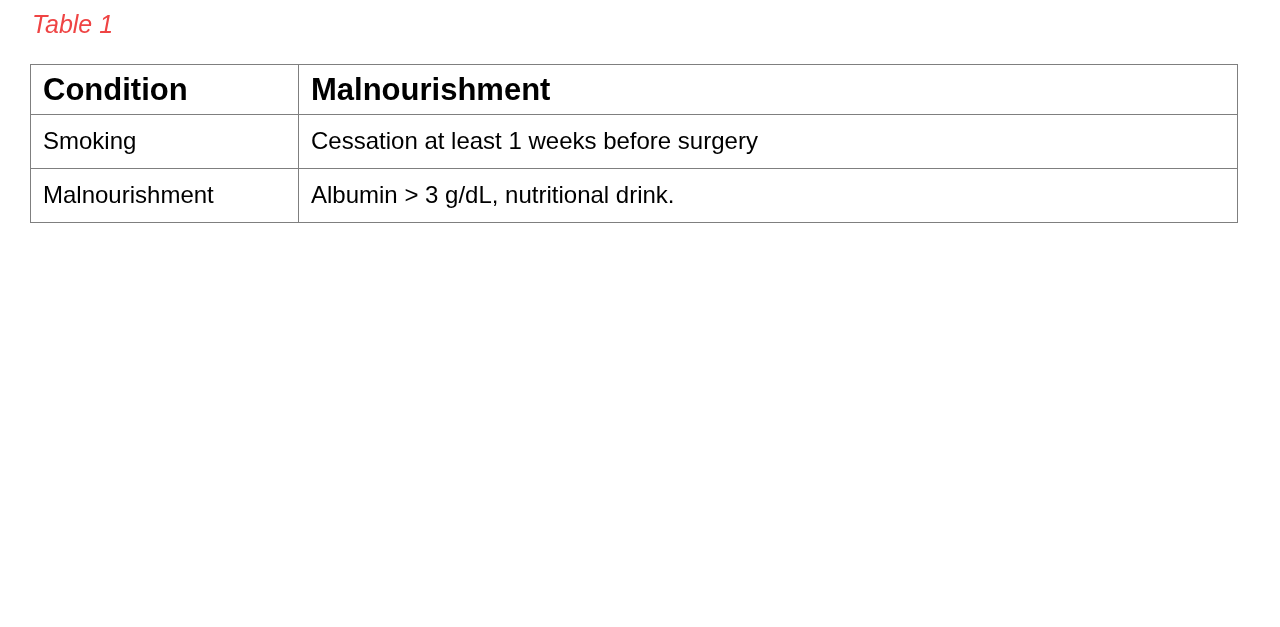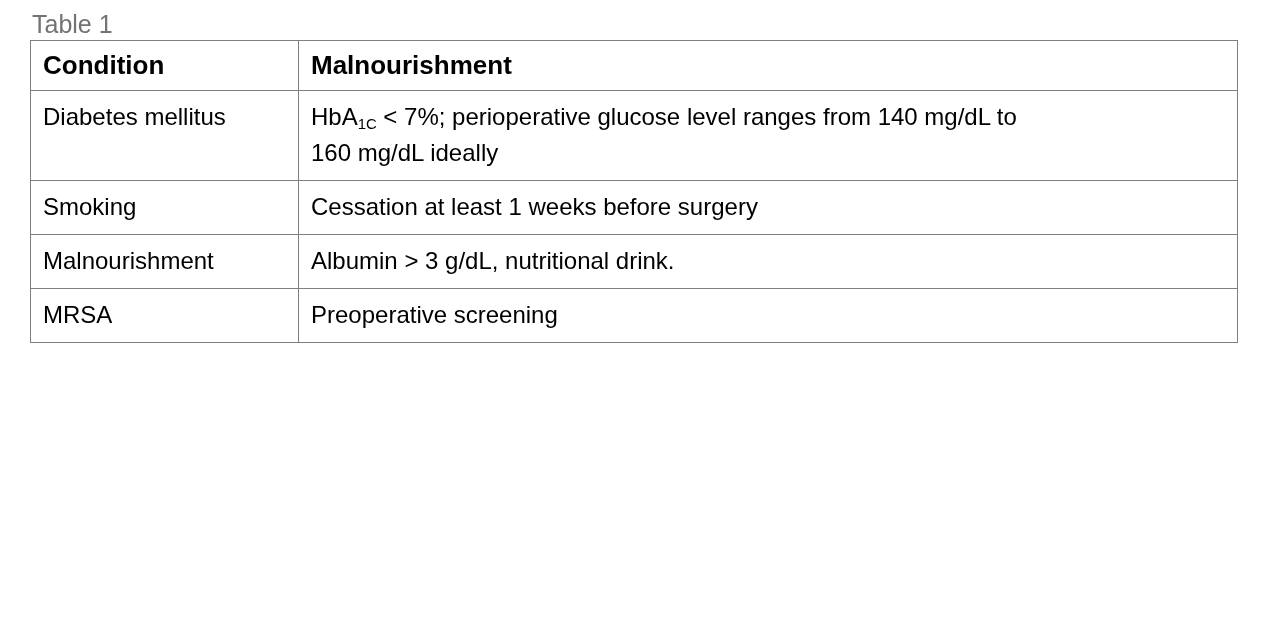--- a/index.html
+++ b/index.html
@@ -12,43 +12,44 @@
   }
   body {
     font-family: "Liberation Sans", sans-serif;
     color: #000000;
     -webkit-font-smoothing: antialiased;
   }
   .page {
     padding: 8px 0 0 30px;
   }
   .caption {
+    font-style: italic;
     font-size: 25px;
     line-height: 32px;
-    color: #737373;
-    margin: 0 0 0 2px;
+    color: #ef4444;
+    margin: 0 0 24px 2px;
   }
   table.doc-table {
     border-collapse: collapse;
     width: 1207px;
     table-layout: fixed;
   }
   table.doc-table th,
   table.doc-table td {
     border: 1.5px solid #7f7f7f;
     vertical-align: top;
     text-align: left;
     font-size: 24px;
     padding: 8px 12px 9px 12px;
     line-height: 36px;
     word-wrap: break-word;
   }
   table.doc-table th {
     font-weight: bold;
-    font-size: 26px;
+    font-size: 31px;
     line-height: 33px;
     padding: 8px 12px;
   }
   table.doc-table td {
     font-weight: normal;
   }
   sub, sup {
     font-size: 0.62em;
     line-height: 0;
   }
@@ -67,30 +68,22 @@
       <col style="width:939px">
     </colgroup>
     <thead>
       <tr>
         <th>Condition</th>
         <th>Malnourishment</th>
       </tr>
     </thead>
     <tbody>
       <tr>
-        <td>Diabetes mellitus</td>
-        <td>HbA<sub>1C</sub> &lt; 7%; perioperative glucose level ranges from 140 mg/dL to<br>160 mg/dL ideally</td>
-      </tr>
-      <tr>
         <td>Smoking</td>
         <td>Cessation at least 1 weeks before surgery</td>
       </tr>
       <tr>
         <td>Malnourishment</td>
         <td>Albumin &gt; 3 g/dL, nutritional drink.</td>
       </tr>
-      <tr>
-        <td>MRSA</td>
-        <td>Preoperative screening</td>
-      </tr>
     </tbody>
   </table>
 </div>
 
 </body></html>

